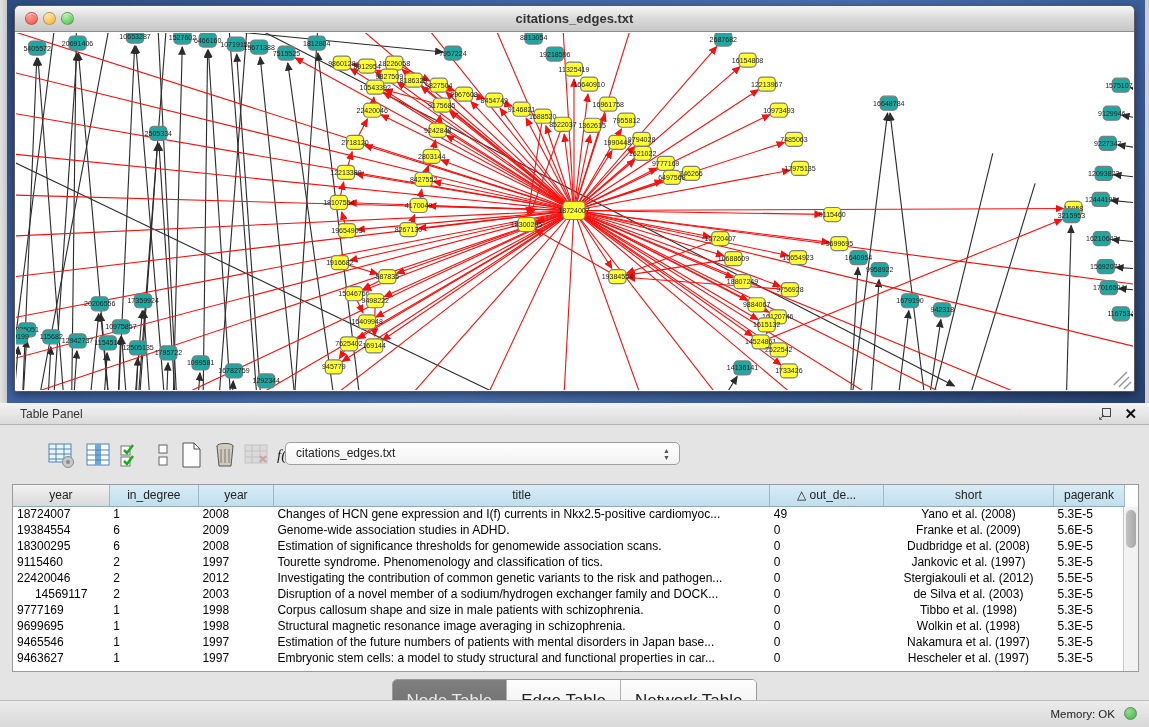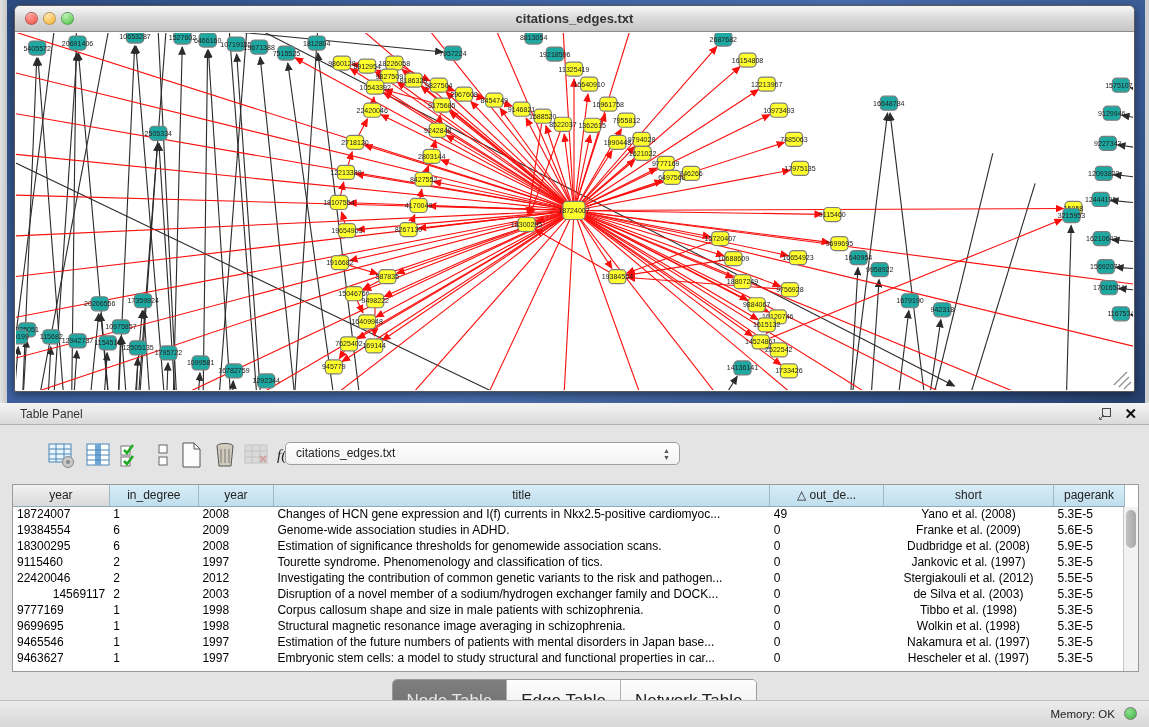--- a/index.html
+++ b/index.html
@@ -864,21 +864,21 @@
           <tr>
             <td style="text-align: left;">22420046</td>
             <td style="text-align: left;">2</td>
             <td style="text-align: left;">2012</td>
             <td style="text-align: left;">Investigating the contribution of common genetic variants to the risk and pathogen...</td>
             <td style="text-align: left;">0</td>
             <td style="text-align: center;">Stergiakouli et al. (2012)</td>
             <td style="text-align: left;">5.5E-5</td>
           </tr>
           <tr>
-            <td style="text-align: right;">14569117</td>
+            <td style="text-align: center;">14569117</td>
             <td style="text-align: left;">2</td>
             <td style="text-align: left;">2003</td>
             <td style="text-align: left;">Disruption of a novel member of a sodium/hydrogen exchanger family and DOCK...</td>
             <td style="text-align: left;">0</td>
             <td style="text-align: center;">de Silva et al. (2003)</td>
             <td style="text-align: left;">5.3E-5</td>
           </tr>
           <tr>
             <td style="text-align: left;">9777169</td>
             <td style="text-align: left;">1</td>

